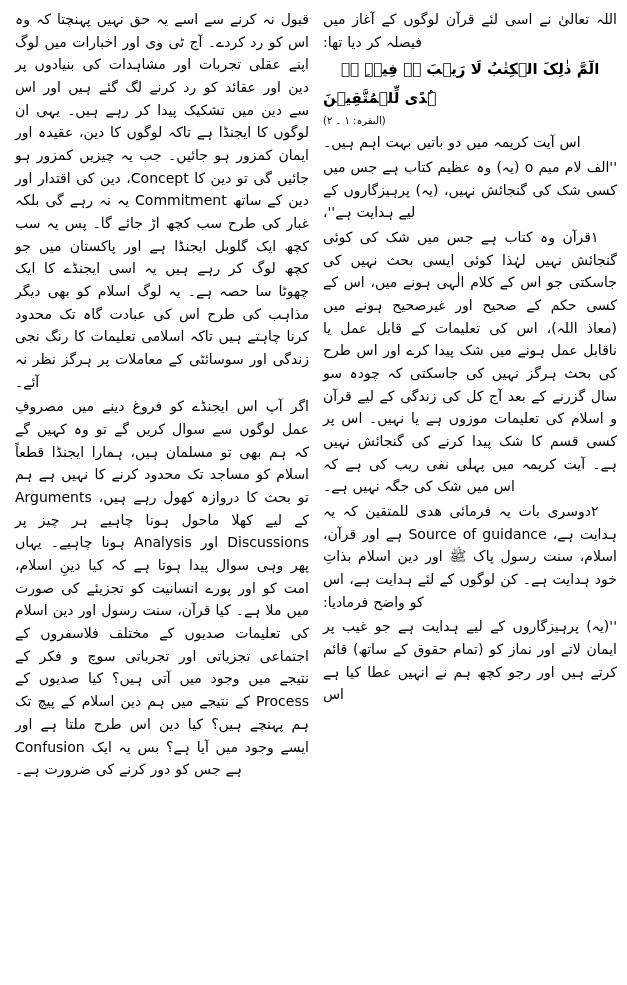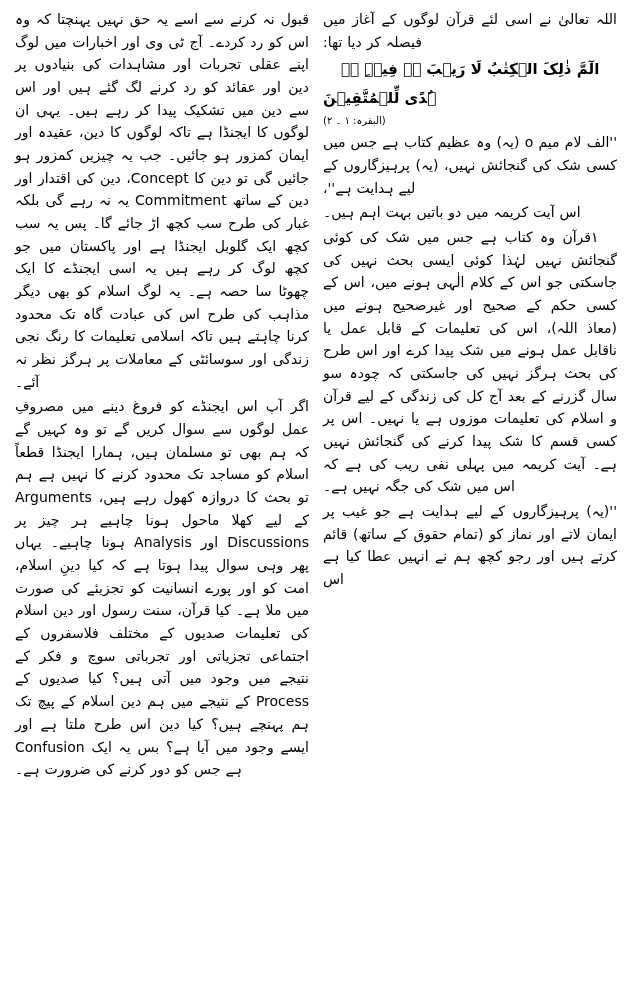--- a/index.html
+++ b/index.html
@@ -82,28 +82,31 @@
   <div class="col right">
 
 
     <p class="para">اللہ تعالیٰ نے اسی لئے قرآن لوگوں کے آغاز میں فیصلہ کر دیا تھا:</p>
 
     <div class="qverse-block">
       <div class="qverse">الٓمَّ ذٰلِکَ الۡکِتٰبُ لَا رَیۡبَ ۚۖ فِیۡہِ ۚۛ ہُدًی لِّلۡمُتَّقِیۡنَ</div>
       <div class="qref">(البقرہ: ۱ ۔ ۲)</div>
     </div>
 
+    <p class="para">اس آیت کریمہ میں دو باتیں بہت اہم ہیں۔</p>
+
     <p class="para">''الف لام میم o (یہ) وہ عظیم کتاب ہے جس میں کسی شک کی گنجائش نہیں، (یہ) پرہیزگاروں کے لیے ہدایت ہے''،</p>
-
-    <p class="para">اس آیت کریمہ میں دو باتیں بہت اہم ہیں۔</p>
 
     <p class="para">
       <span class="num-mark">۱</span><span>قرآن وہ کتاب ہے جس میں شک کی کوئی گنجائش نہیں لہٰذا کوئی ایسی بحث نہیں کی جاسکتی جو اس کے کلام الٰہی ہونے میں، اس کے کسی حکم کے صحیح اور غیرصحیح ہونے میں (معاذ اللہ)، اس کی تعلیمات کے قابل عمل یا ناقابل عمل ہونے میں شک پیدا کرے اور اس طرح کی بحث ہرگز نہیں کی جاسکتی کہ چودہ سو سال گزرنے کے بعد آج کل کی زندگی کے لیے قرآن و اسلام کی تعلیمات موزوں ہے یا نہیں۔ اس پر کسی قسم کا شک پیدا کرنے کی گنجائش نہیں ہے۔ آیت کریمہ میں پہلی نفی ریب کی ہے کہ اس میں شک کی جگہ نہیں ہے۔</span>
     </p>
 
+    <p class="para">
+      <span class="num-mark">۲</span><span>دوسری بات یہ فرمائی ھدی للمتقین کہ یہ ہدایت ہے، Source of guidance ہے اور قرآن، اسلام، سنت رسول پاک ﷺ اور دین اسلام بذاتِ خود ہدایت ہے۔ کن لوگوں کے لئے ہدایت ہے، اس کو واضح فرمادیا:</span>
+    </p>
 
     <div class="qverse-block">
     </div>
 
     <p class="para">''(یہ) پرہیزگاروں کے لیے ہدایت ہے جو غیب پر ایمان لاتے اور نماز کو (تمام حقوق کے ساتھ) قائم کرتے ہیں اور رجو کچھ ہم نے انہیں عطا کیا ہے اس</p>
   </div>
 
   <div class="col left">
     <p class="para">قبول نہ کرنے سے اسے یہ حق نہیں پہنچتا کہ وہ اس کو رد کردے۔ آج ٹی وی اور اخبارات میں لوگ اپنے عقلی تجربات اور مشاہدات کی بنیادوں پر دین اور عقائد کو رد کرنے لگ گئے ہیں اور اس سے دین میں تشکیک پیدا کر رہے ہیں۔ یہی ان لوگوں کا ایجنڈا ہے تاکہ لوگوں کا دین، عقیدہ اور ایمان کمزور ہو جائیں۔ جب یہ چیزیں کمزور ہو جائیں گی تو دین کا Concept، دین کی اقتدار اور دین کے ساتھ Commitment یہ نہ رہے گی بلکہ غبار کی طرح سب کچھ اڑ جائے گا۔ پس یہ سب کچھ ایک گلوبل ایجنڈا ہے اور پاکستان میں جو کچھ لوگ کر رہے ہیں یہ اسی ایجنڈے کا ایک چھوٹا سا حصہ ہے۔ یہ لوگ اسلام کو بھی دیگر مذاہب کی طرح اس کی عبادت گاہ تک محدود کرنا چاہتے ہیں تاکہ اسلامی تعلیمات کا رنگ نجی زندگی اور سوسائٹی کے معاملات پر ہرگز نظر نہ آئے۔</p>
     <p class="para">اگر آپ اس ایجنڈے کو فروغ دینے میں مصروفِ عمل لوگوں سے سوال کریں گے تو وہ کہیں گے کہ ہم بھی تو مسلمان ہیں، ہمارا ایجنڈا قطعاً اسلام کو مساجد تک محدود کرنے کا نہیں ہے ہم تو بحث کا دروازہ کھول رہے ہیں، Arguments کے لیے کھلا ماحول ہونا چاہیے ہر چیز پر Discussions اور Analysis ہونا چاہیے۔ یہاں پھر وہی سوال پیدا ہوتا ہے کہ کیا دینِ اسلام، امت کو اور پورے انسانیت کو تجزیئے کی صورت میں ملا ہے۔ کیا قرآن، سنت رسول اور دین اسلام کی تعلیمات صدیوں کے مختلف فلاسفروں کے اجتماعی تجزیاتی اور تجرباتی سوچ و فکر کے نتیجے میں وجود میں آتی ہیں؟ کیا صدیوں کے Process کے نتیجے میں ہم دین اسلام کے پیچ تک ہم پہنچے ہیں؟ کیا دین اس طرح ملتا ہے اور ایسے وجود میں آیا ہے؟ بس یہ ایک Confusion ہے جس کو دور کرنے کی ضرورت ہے۔</p>

